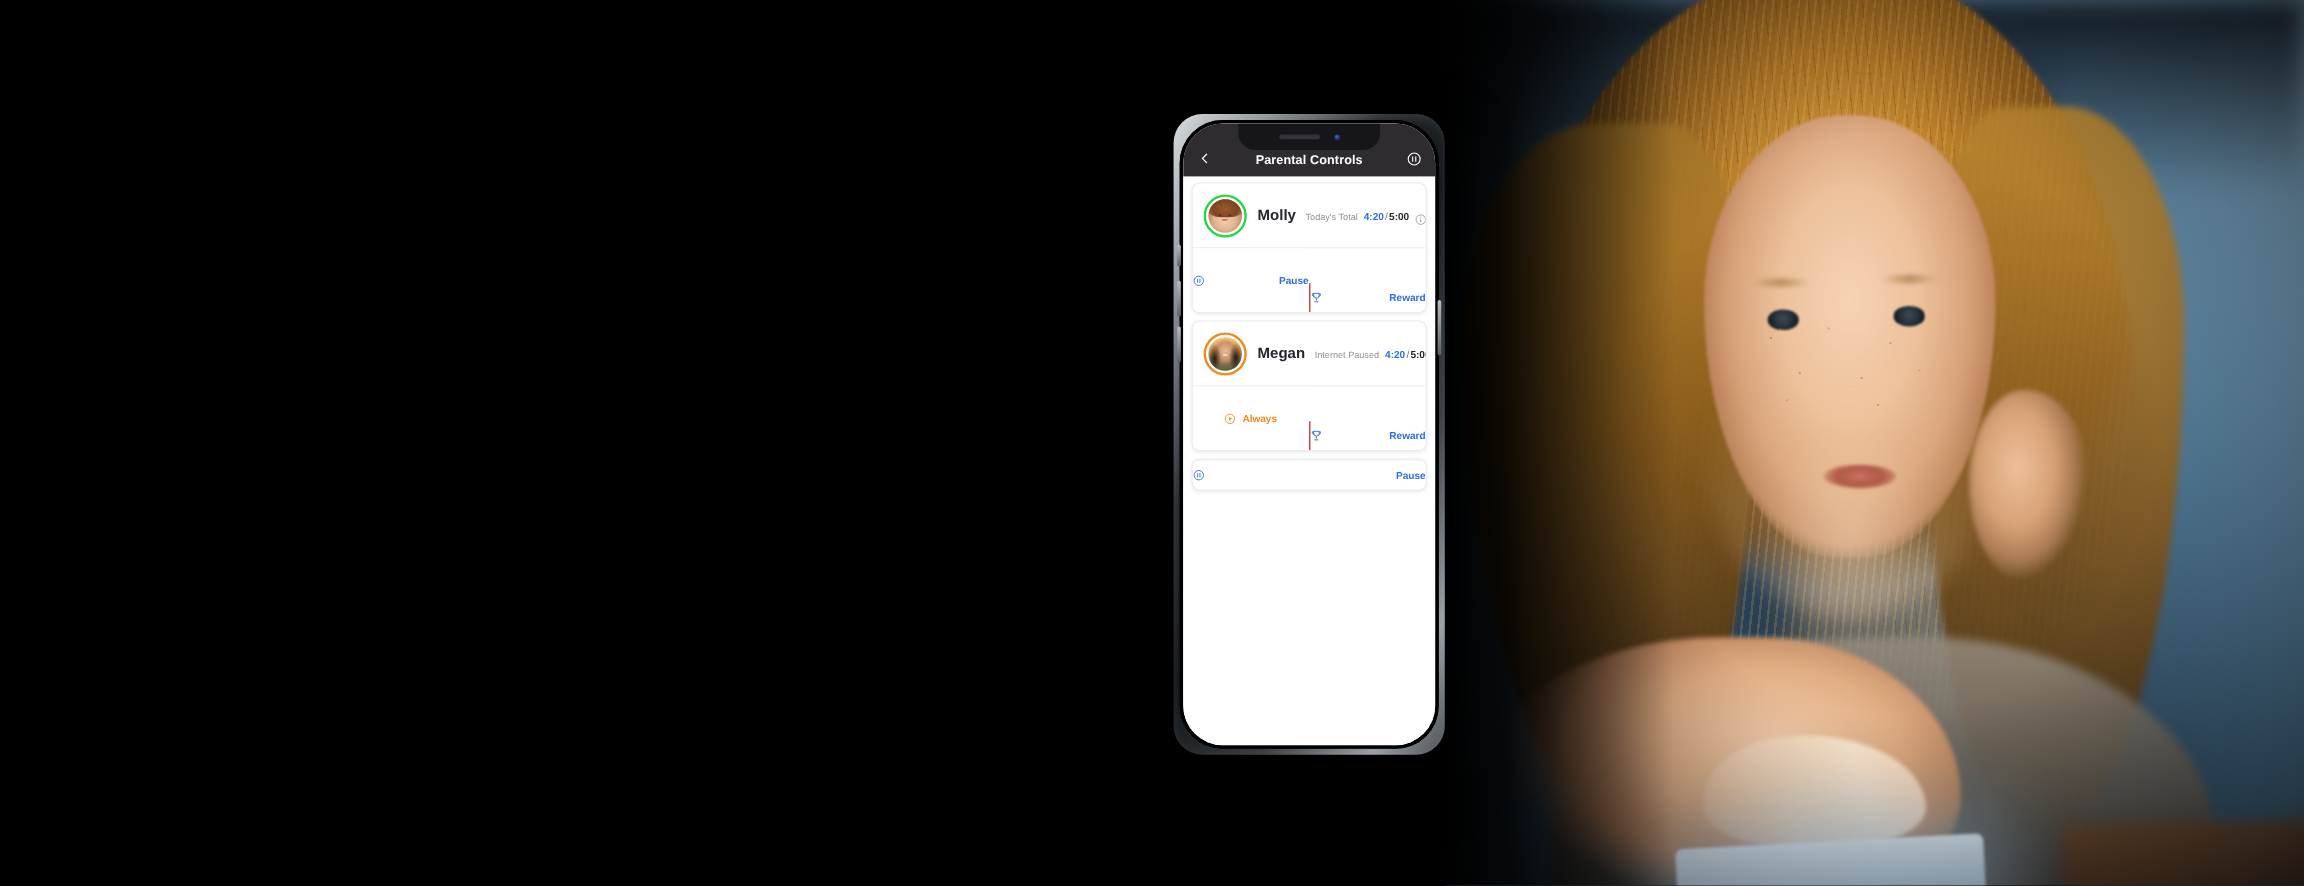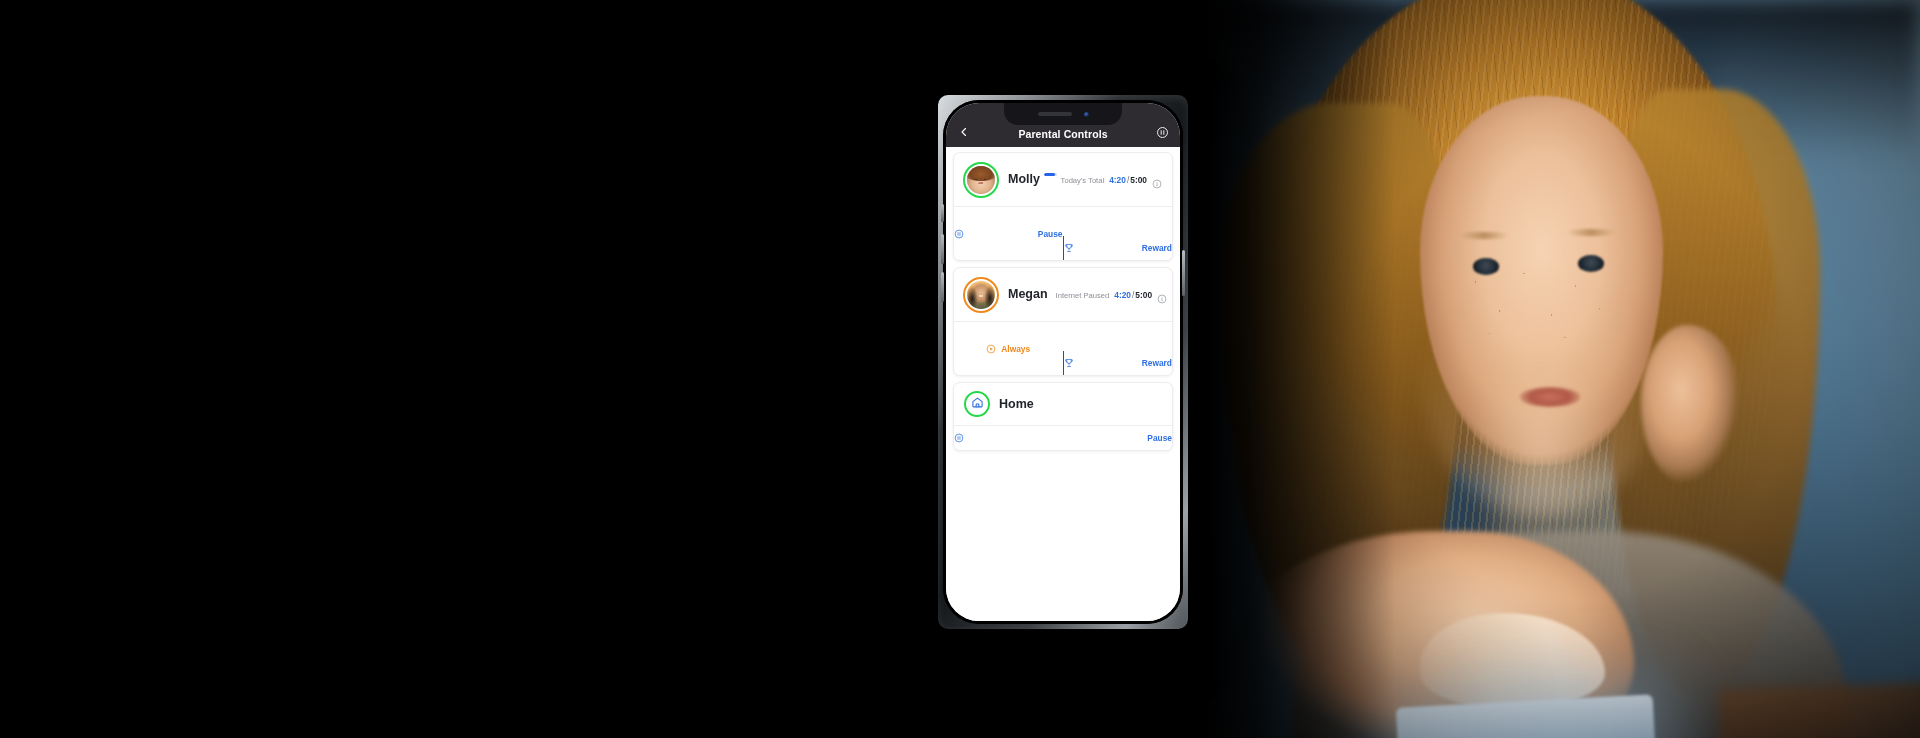--- a/index.html
+++ b/index.html
@@ -171,22 +171,22 @@
     background:radial-gradient(78% 82% at 52% 48%, rgba(0,0,0,0) 40%, rgba(0,0,0,.45) 78%, rgba(0,0,0,.8) 100%);
   }
   
   .photo-fade-left {
     position:absolute; left:0; top:0; width:190px; height:100%;
     background:linear-gradient(90deg, #000 0%, rgba(0,0,0,.86) 26%, rgba(0,0,0,.45) 62%, rgba(0,0,0,0) 100%);
   }
 
   
   .phone {
-    position:absolute; left:938px; top:95px; width:250px; height:534px;
-    border-radius:10px;
+    position:absolute; left:978px; top:95px; width:226px; height:534px;
+    border-radius:24px;
     background:linear-gradient(118deg, #d9dde0 0%, #8c9196 16%, #2a2d30 34%, #14171a 50%, #3a3e42 70%, #9aa0a5 88%, #4c5156 100%);
     padding:5px;
     box-shadow:0 18px 52px rgba(0,0,0,.72), 0 2px 8px rgba(255,255,255,.10) inset;
   }
   .phone-inner {
     position:relative; width:100%; height:100%;
     border-radius:36px; background:#000; padding:3px;
     box-shadow:0 0 0 1px rgba(0,0,0,.9) inset;
   }
   .screen {
@@ -485,31 +485,20 @@
                     <line x1="12" y1="13.2" x2="12" y2="17.2"></line>
                     <line x1="8.6" y1="20.5" x2="15.4" y2="20.5"></line>
                   </svg>
                 </span>
                 <span>Reward</span>
               </div>
             </div>
           </div>
 
           <div class="card">
-            <div class="home-top">
-              <div class="home-ring">
-                <span>
-                  <svg width="13" height="13" viewBox="0 0 24 24" fill="none" stroke="#2f6fe0" stroke-width="2" stroke-linecap="round" stroke-linejoin="round">
-                    <path d="M3.5 10.5 12 4l8.5 6.5V19a1 1 0 0 1-1 1h-15a1 1 0 0 1-1-1z"></path>
-                    <path d="M9.6 20v-5.2h4.8V20"></path>
-                  </svg>
-                </span>
-              </div>
-              <div class="home-label">Home</div>
-            </div>
             <div class="home-action">
               <div class="action-btn blue">
                 <span>
                   <svg width="10" height="10" viewBox="0 0 24 24" fill="none" stroke="#2f6fe0" stroke-width="1.8">
                     <circle cx="12" cy="12" r="9.4"></circle>
                     <line x1="9.7" y1="8.7" x2="9.7" y2="15.3" stroke-linecap="round"></line>
                     <line x1="14.3" y1="8.7" x2="14.3" y2="15.3" stroke-linecap="round"></line>
                   </svg>
                 </span>
                 <span>Pause</span>

